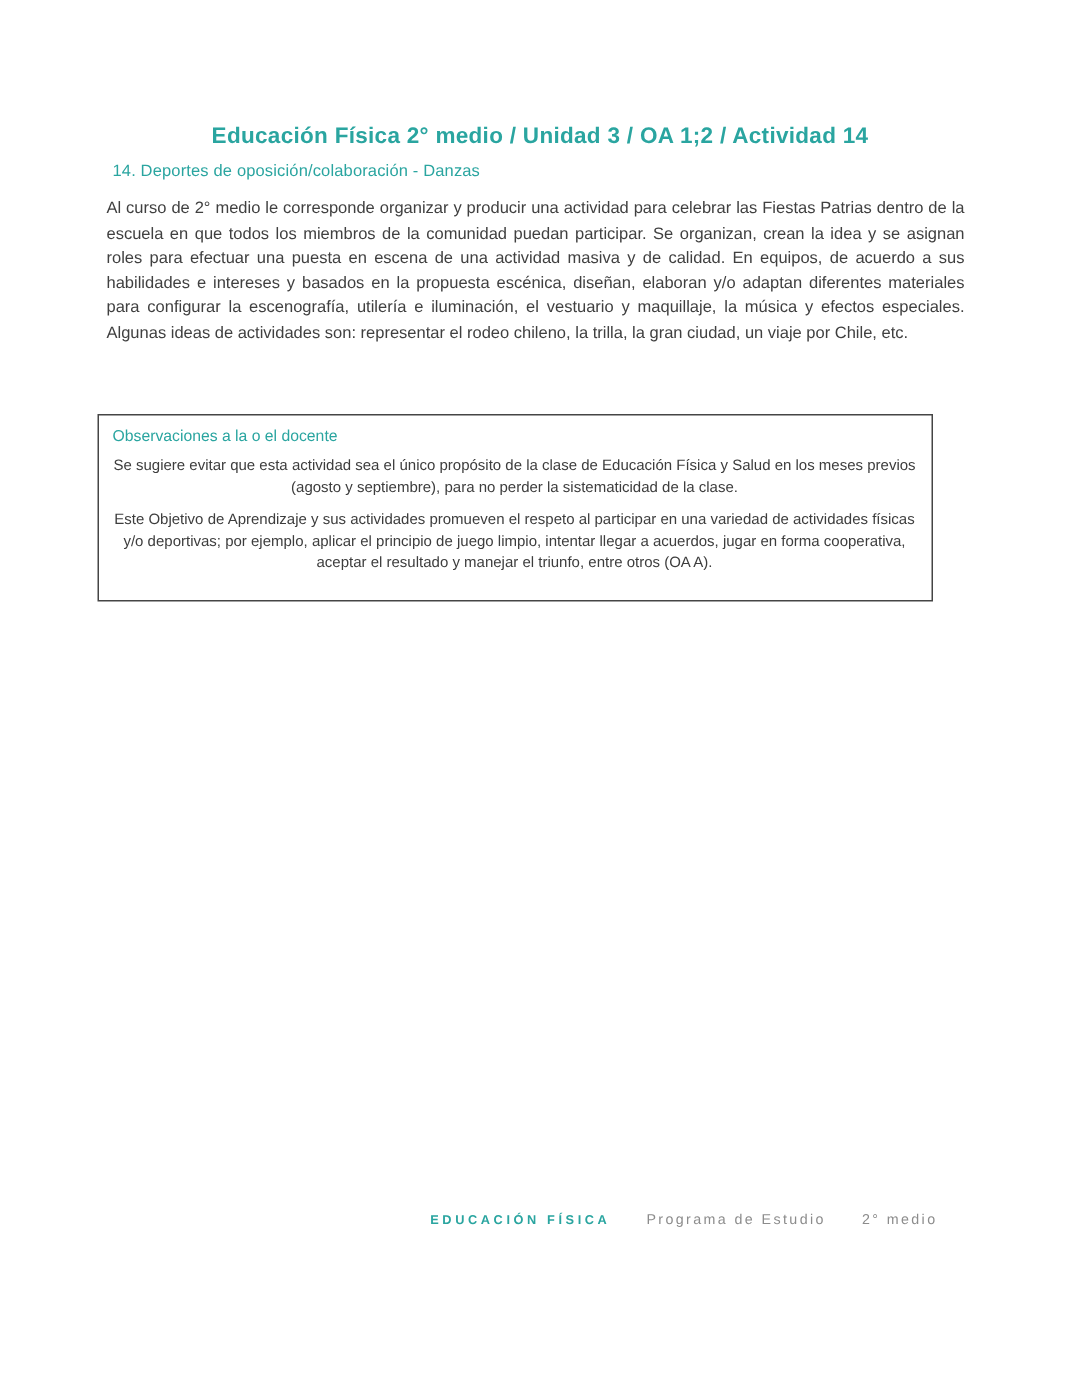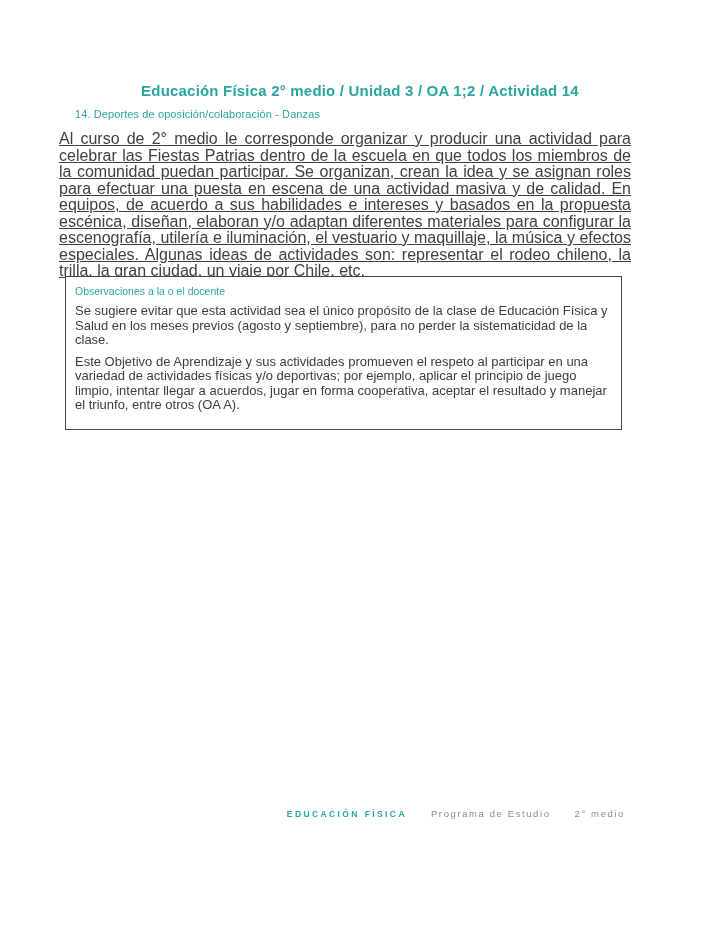--- a/index.html
+++ b/index.html
@@ -31,48 +31,47 @@
     position: absolute;
     top: 108px;
     left: 75px;
     font-size: 11px;
     color: #2aa5a0;
     letter-spacing: 0.1px;
   }
   .body-paragraph {
     position: absolute;
     top: 131px;
-    left: 59px;
+    left: 71px;
     width: 572px;
-    font-size: 16px;
+    font-size: 11px;
     line-height: 16.5px;
     color: #404040;
     text-align: justify;
-    text-decoration: underline;
   }
   .obs-box {
     position: absolute;
     top: 276px;
     left: 65px;
     width: 557px;
     border: 1px solid #454545;
     padding: 8px 10px 0 9px;
     background: #ffffff;
   }
   .obs-heading {
     font-size: 10.5px;
     color: #2aa5a0;
     margin-bottom: 7px;
   }
   .obs-para {
-    font-size: 13px;
+    font-size: 10px;
     line-height: 14.5px;
     color: #3d3d3d;
     margin-bottom: 7px;
-    text-align: left;
+    text-align: center;
   }
   .obs-para:last-child { margin-bottom: 16px; }
   .footer {
     position: absolute;
     top: 808px;
     left: 0;
     width: 720px;
     display: flex;
     justify-content: flex-end;
     align-items: baseline;

